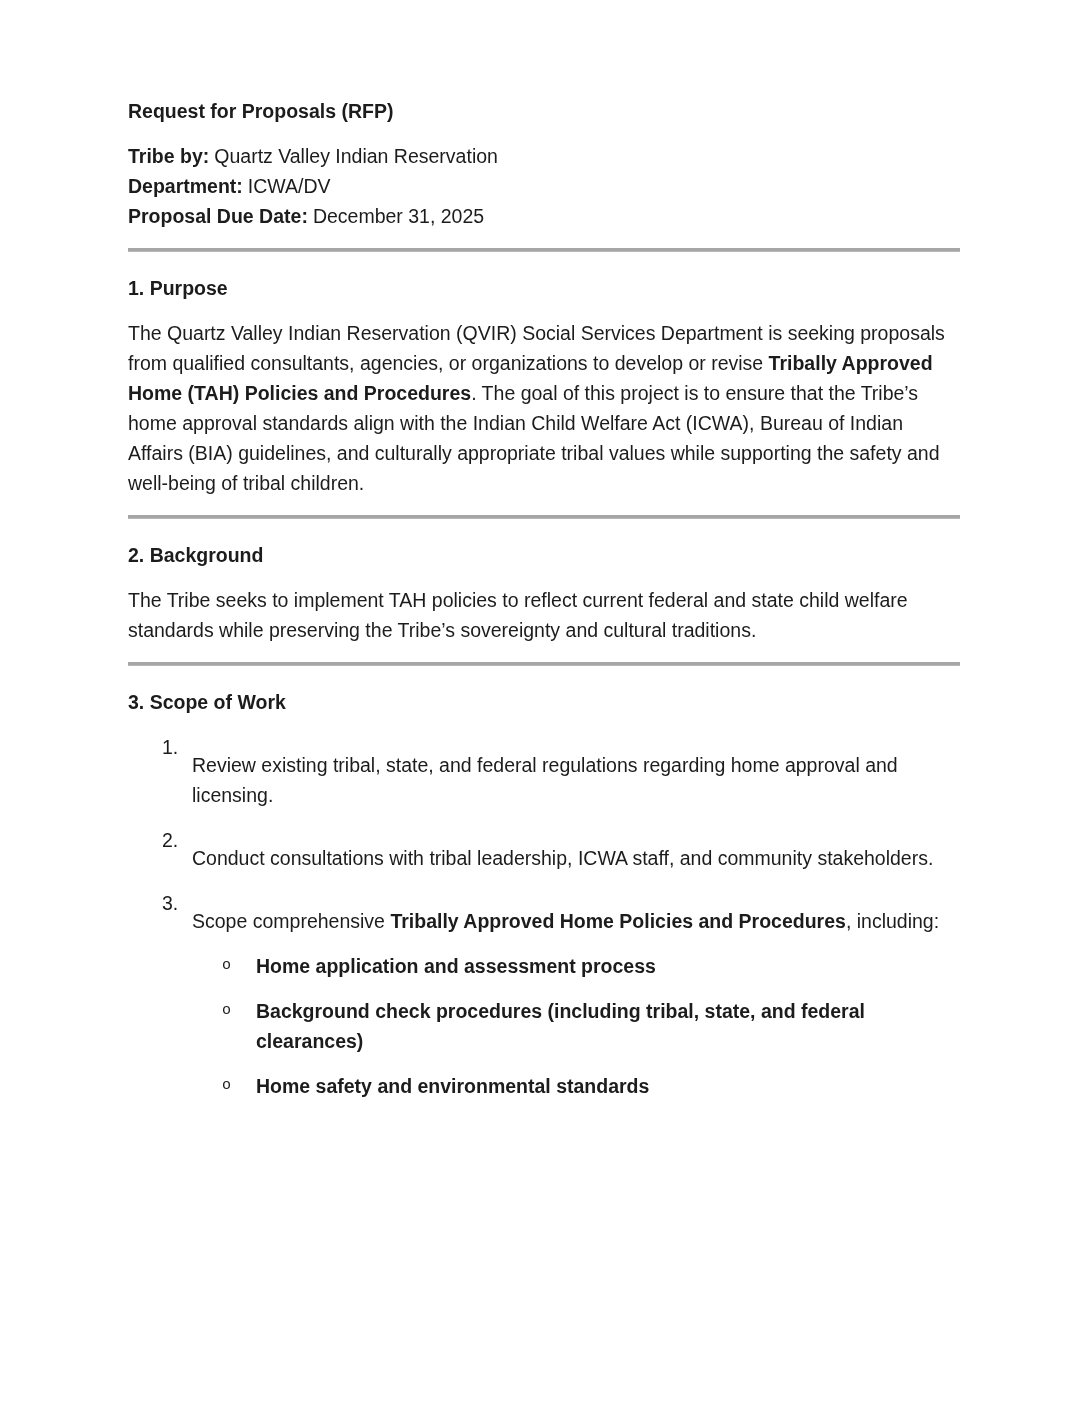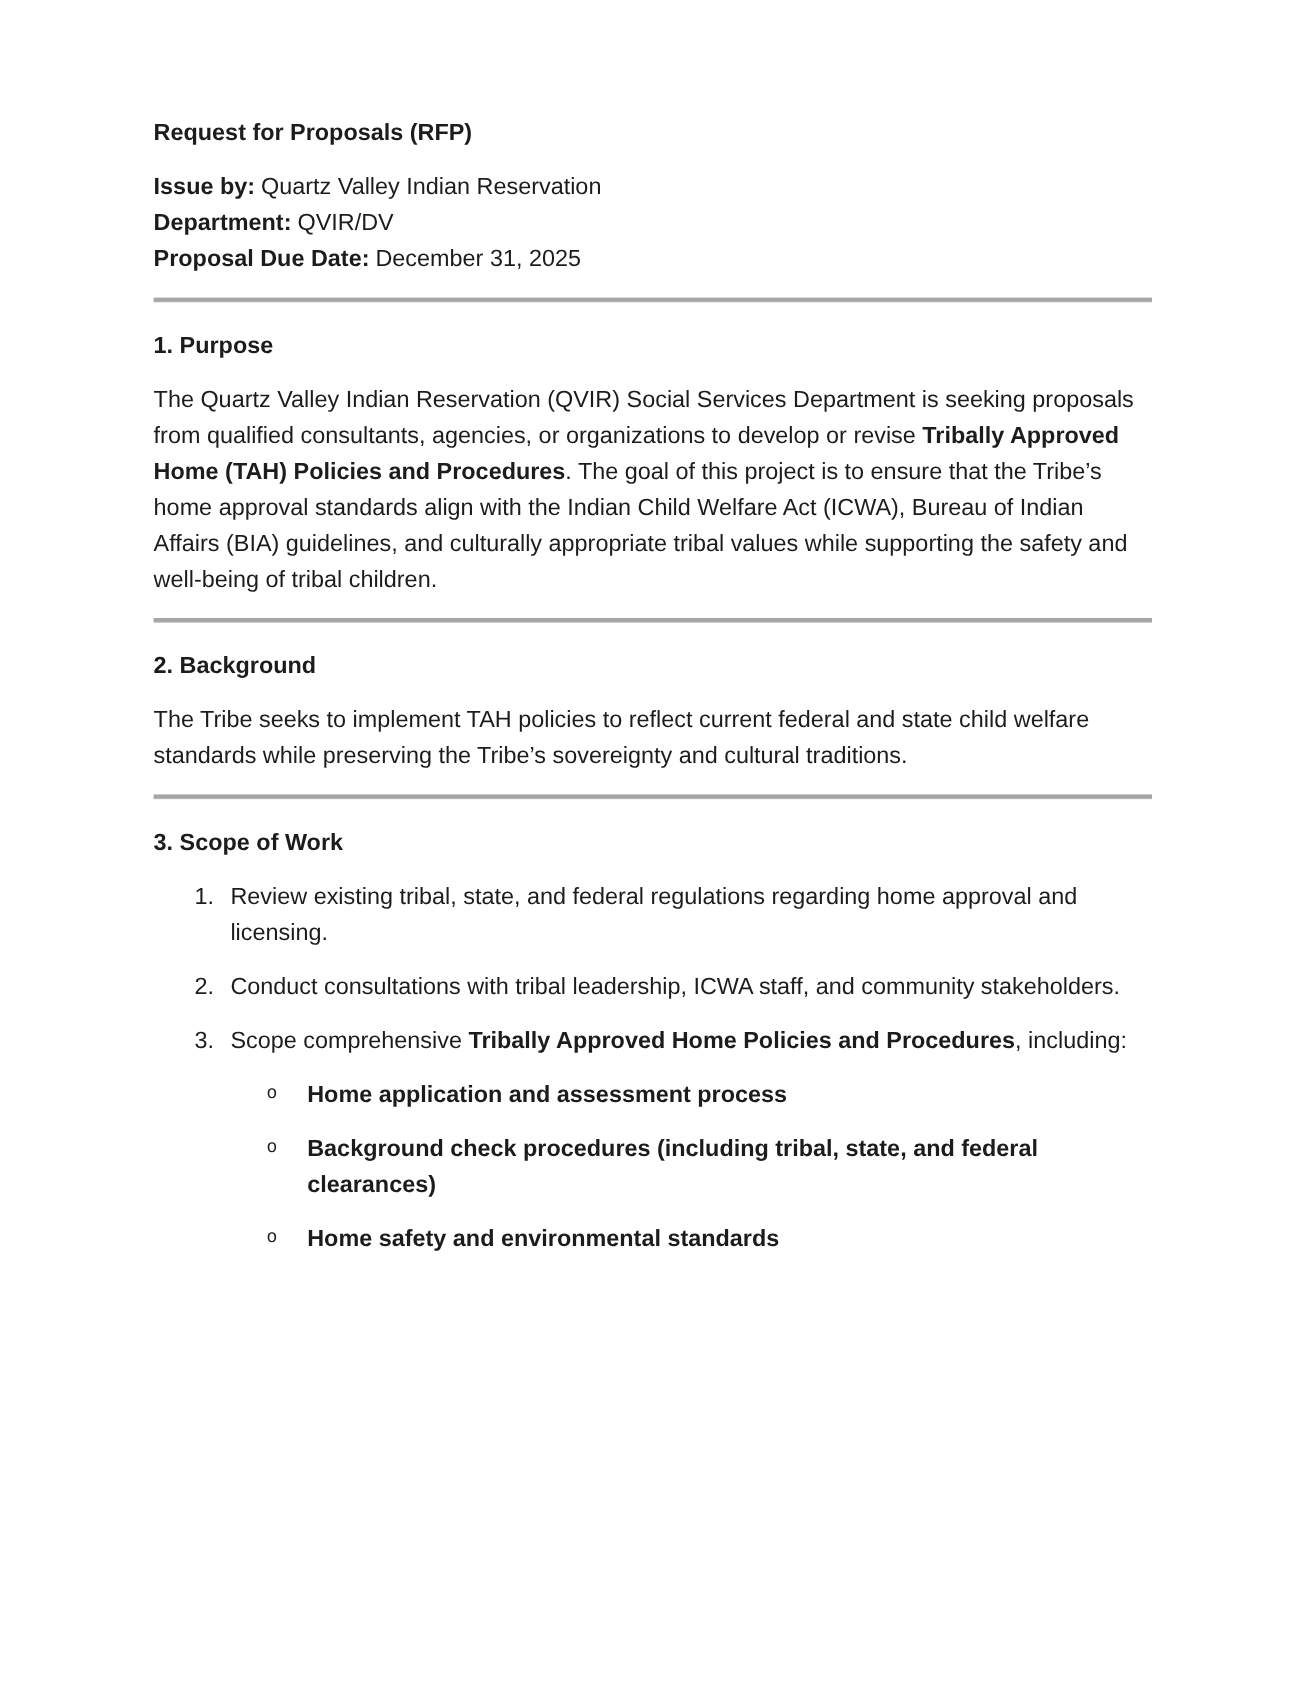--- a/index.html
+++ b/index.html
@@ -33,43 +33,43 @@
   }
   .num-list, .sub-list { margin: 0; }
   .num-item, .sub-item {
     display: flex;
     margin: 0 0 15px 0;
   }
   .num-marker {
     flex: 0 0 30px;
     margin-left: 34px;
   }
-  .num-text { flex: 1; }
+  .num-text { flex: 1; margin-top: 18px; }
   .sub-marker {
     flex: 0 0 34px;
     margin-left: 94px;
     font-size: 15px;
     font-family: "Liberation Mono", "DejaVu Sans Mono", monospace;
   }
   .sub-text { flex: 1; font-weight: bold; }
 </style>
 </head>
 <body>
 
 <div class="page">
 
   <p class="h">Request for Proposals (RFP)</p>
 
 
   <div class="meta-block">
     <div class="meta-line">
-      <span class="b">Issue by:</span><span>Quartz Valley Indian Reservation</span>
+      <span class="b">Tribe by:</span><span>Quartz Valley Indian Reservation</span>
     </div>
     <div class="meta-line">
-      <span class="b">Department:</span><span>QVIR/DV</span>
+      <span class="b">Department:</span><span>ICWA/DV</span>
     </div>
     <div class="meta-line">
       <span class="b">Proposal Due Date:</span><span>December 31, 2025</span>
     </div>
   </div>
 
   <hr class="rule">
 
   <p class="h">1. Purpose</p>
   <p><span>The Quartz Valley Indian Reservation (QVIR) Social Services Department is seeking proposals from qualified consultants, agencies, or organizations to develop or revise </span><span style="font-weight: 700;">Tribally Approved Home (TAH) Policies and Procedures</span><span>. The goal of this project is to ensure that the Tribe’s home approval standards align with the Indian Child Welfare Act (ICWA), Bureau of Indian Affairs (BIA) guidelines, and culturally appropriate tribal values while supporting the safety and well-being of tribal children.</span></p>

